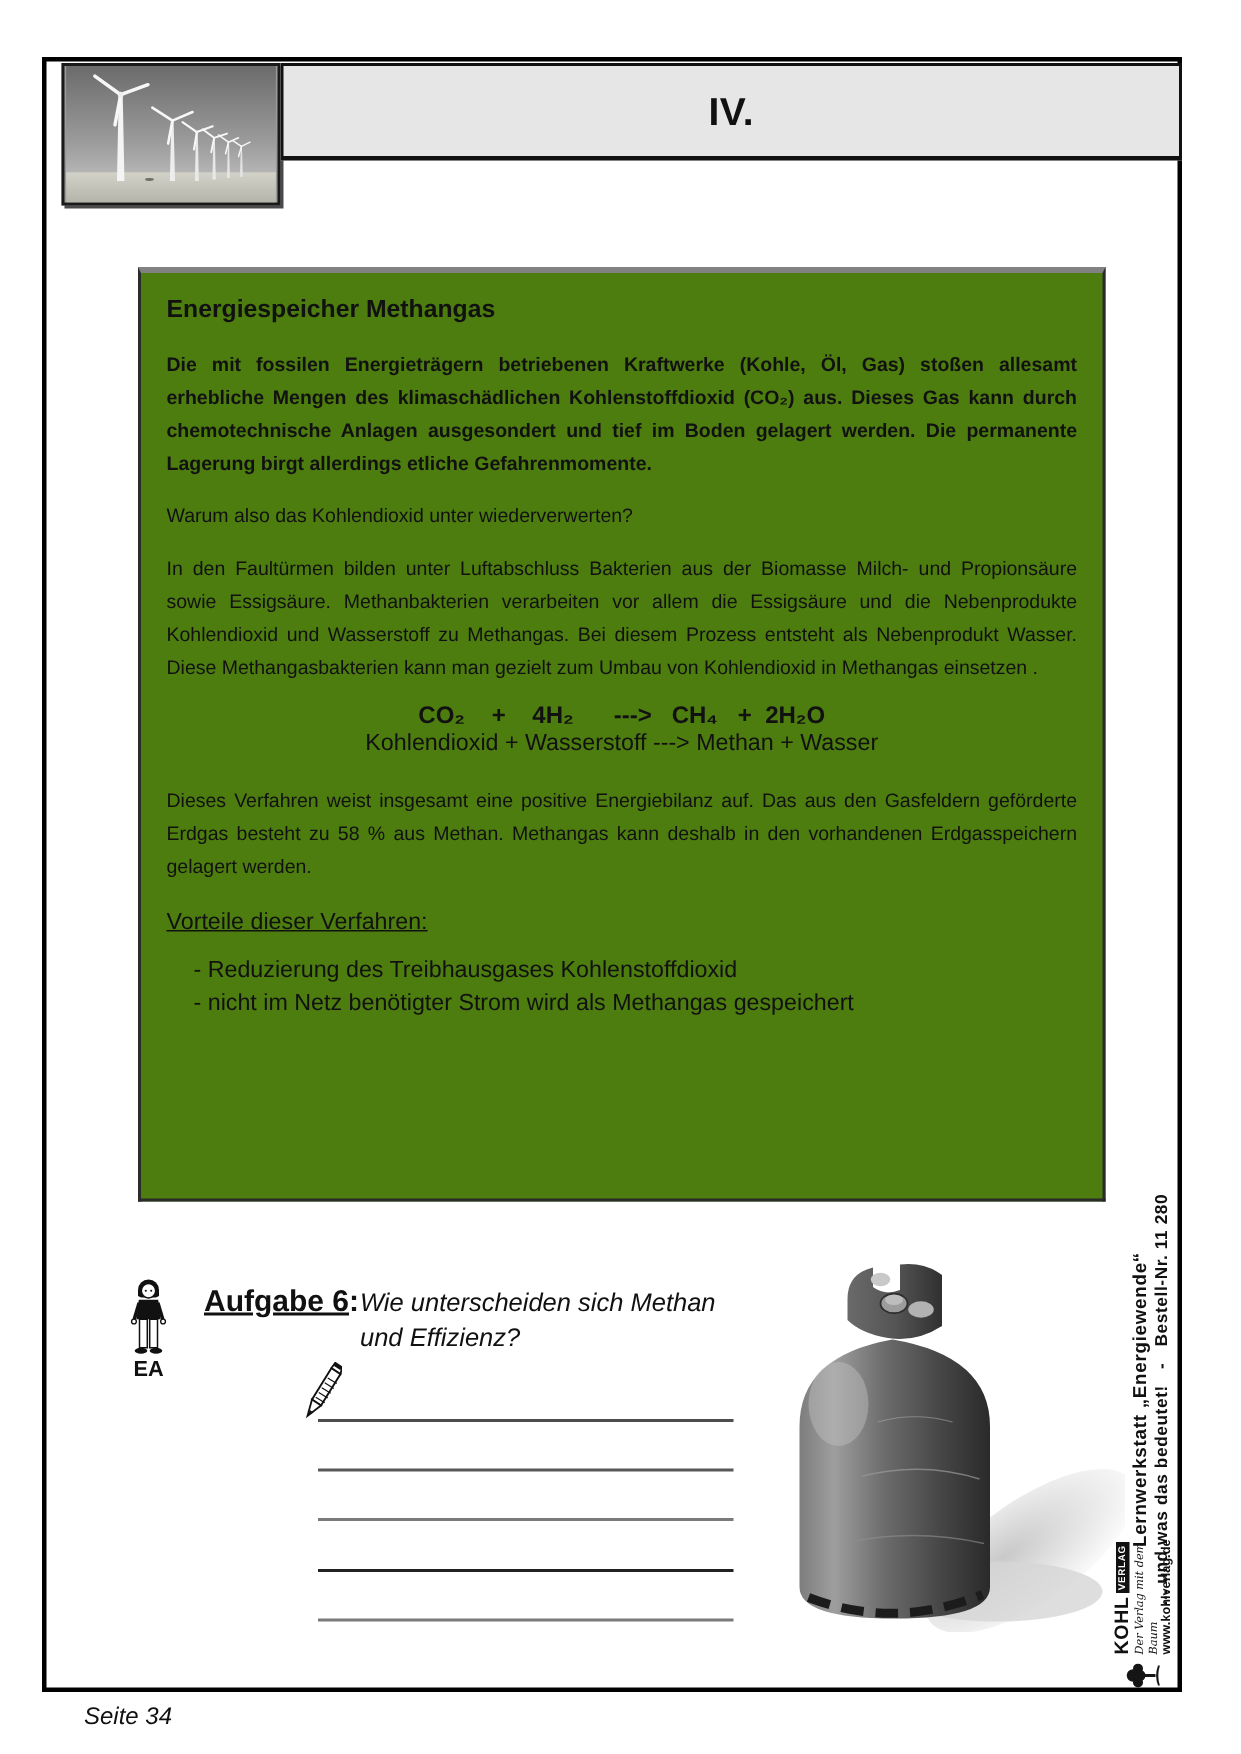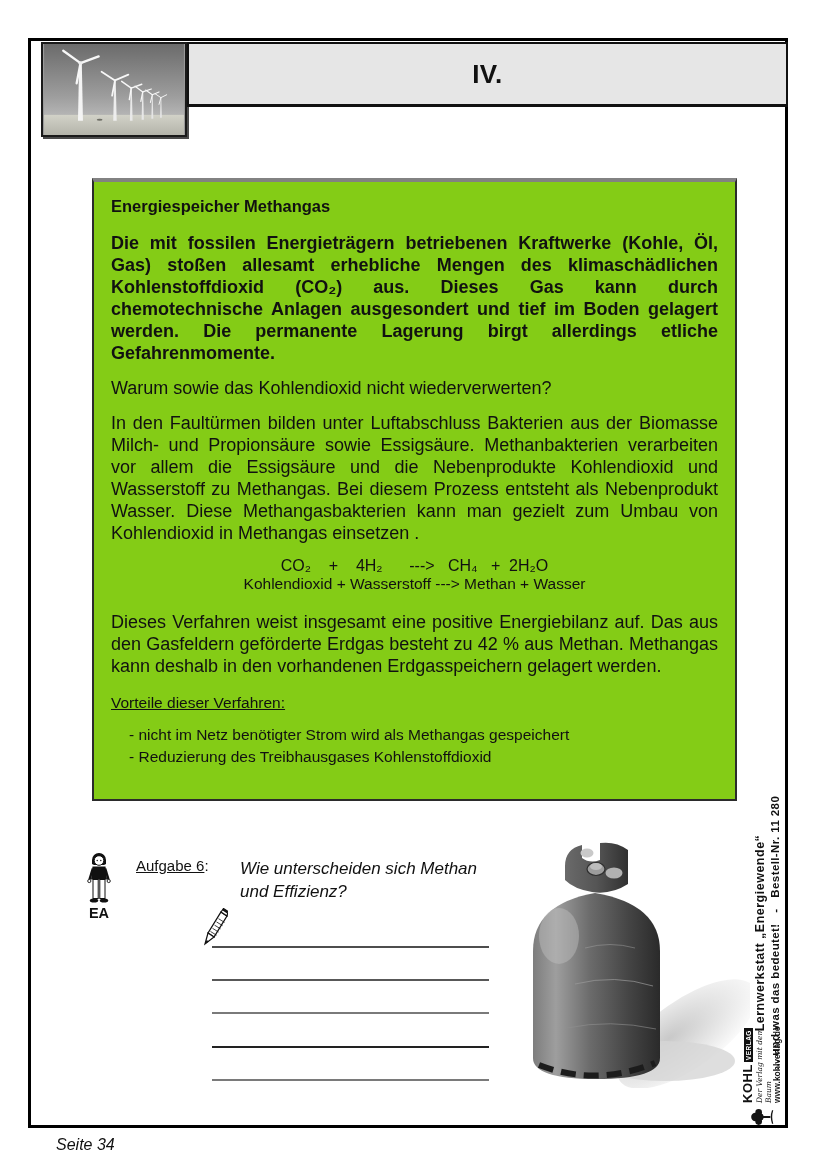--- a/index.html
+++ b/index.html
@@ -15,38 +15,38 @@
            box-shadow:2px 2px 0 #4a4a4a;background:#9a9a9a;}
   .turbine svg{display:block;width:100%;height:100%;}
 
   
   .header-bar{left:187px;top:42px;width:601px;height:65px;background:#e6e6e6;
               border:2px solid #111;border-bottom-width:3px;box-sizing:border-box;
               display:flex;align-items:center;justify-content:center;gap:24px;
               font-size:26px;font-weight:bold;letter-spacing:.3px;}
 
   
-  .info-box{left:92px;top:178px;width:645px;height:623px;background:#84cc16;
+  .info-box{left:92px;top:178px;width:645px;height:623px;background:#4d7c0f;
             border:2px solid #2b2b2b;border-top:4px solid #828282;box-sizing:border-box;
             padding:13px 17px 0 17px;overflow:hidden;}
   .box-title{font-size:16.5px;font-weight:bold;margin:2px 0 16px 0;}
-  .info-box p{margin:0 0 13px 0;font-size:18px;line-height:22px;text-align:justify;}
+  .info-box p{margin:0 0 13px 0;font-size:13px;line-height:22px;text-align:justify;}
   .info-box p.bold-p{font-weight:bold;}
   .eq{text-align:center;margin:8px 0 18px 0;}
-  .eq-f{font-size:16px;font-weight:normal;white-space:pre;}
+  .eq-f{font-size:16px;font-weight:bold;white-space:pre;}
   .eq-w{font-size:15.5px;white-space:pre;}
   .adv-head{font-size:15.5px;text-decoration:underline;margin:17px 0 12px 0;}
   ul.adv{list-style:none;margin:0;padding:0 0 0 18px;}
   ul.adv li{font-size:15.5px;line-height:22px;padding-left:10px;text-indent:-10px;}
   ul.adv li::before{content:"- ";}
 
   
   .ea-fig{left:84px;top:850px;width:30px;height:57px;}
   .ea-label{left:78px;top:905px;width:42px;text-align:center;font-weight:bold;font-size:14.5px;}
-  .task-label{left:136px;top:857px;font-size:15px;font-weight:normal;}
+  .task-label{left:136px;top:857px;font-size:20px;font-weight:bold;}
   .task-label .ul{text-decoration:underline;}
   .task-q{left:240px;top:857px;width:264px;font-size:17px;font-style:italic;line-height:23px;}
   .pencil{left:202px;top:908px;width:26px;height:38px;}
   .aline{left:212px;width:277px;height:0;border-bottom:2px solid #4d4d4d;}
   .l1{top:946px;} .l2{top:979px;border-bottom-color:#585858;} .l3{top:1012px;border-bottom-color:#7a7a7a;}
   .l4{top:1046px;border-bottom-color:#222;} .l5{top:1079px;border-bottom-color:#7a7a7a;}
 
   
   .bottle{left:515px;top:836px;width:235px;height:252px;}
   .bottle svg{display:block;width:100%;height:100%;}
@@ -122,31 +122,31 @@
     </svg>
   </div>
 
   <div class="abs header-bar">
     <span>IV.</span>
   </div>
 
   <div class="abs info-box">
     <div class="box-title">Energiespeicher Methangas</div>
     <p class="bold-p">Die mit fossilen Energieträgern betriebenen Kraftwerke (Kohle, Öl, Gas) stoßen allesamt erhebliche Mengen des klimaschädlichen Kohlenstoffdioxid (CO₂) aus. Dieses Gas kann durch chemotechnische Anlagen ausgesondert und tief im Boden gelagert werden. Die permanente Lagerung birgt allerdings etliche Gefahrenmomente.</p>
-    <p>Warum sowie das Kohlendioxid nicht wiederverwerten?</p>
+    <p>Warum also das Kohlendioxid unter wiederverwerten?</p>
     <p>In den Faultürmen bilden unter Luftabschluss Bakterien aus der Biomasse Milch- und Propionsäure sowie Essigsäure. Methanbakterien verarbeiten vor allem die Essigsäure und die Nebenprodukte Kohlendioxid und Wasserstoff zu Methangas. Bei diesem Prozess entsteht als Nebenprodukt Wasser. Diese Methangasbakterien kann man gezielt zum Umbau von Kohlendioxid in Methangas einsetzen .</p>
     <div class="eq">
       <div class="eq-f">CO₂    +    4H₂      ---&gt;   CH₄   +  2H₂O</div>
       <div class="eq-w">Kohlendioxid + Wasserstoff ---&gt; Methan + Wasser</div>
     </div>
-    <p>Dieses Verfahren weist insgesamt eine positive Energiebilanz auf. Das aus den Gasfeldern geförderte Erdgas besteht zu 42 % aus Methan. Methangas kann deshalb in den vorhandenen Erdgasspeichern gelagert werden.</p>
+    <p>Dieses Verfahren weist insgesamt eine positive Energiebilanz auf. Das aus den Gasfeldern geförderte Erdgas besteht zu 58 % aus Methan. Methangas kann deshalb in den vorhandenen Erdgasspeichern gelagert werden.</p>
     <div class="adv-head">Vorteile dieser Verfahren:</div>
     <ul class="adv">
+      <li>Reduzierung des Treibhausgases Kohlenstoffdioxid</li>
       <li>nicht im Netz benötigter Strom wird als Methangas gespeichert</li>
-      <li>Reduzierung des Treibhausgases Kohlenstoffdioxid</li>
 
     </ul>
   </div>
 
   <div class="abs ea-fig">
     <svg viewBox="0 0 30 57">
       <path d="M8 10 a7 7 0 0 1 14 0 l0 4 -2 1 -10 0 -2 -1 Z" fill="#111"></path>
       <circle cx="15" cy="10.5" r="4.8" fill="#fff" stroke="#111" stroke-width="1"></circle>
       <path d="M9.6 8.2 a5.5 5.5 0 0 1 10.8 0 q-2.7 -2.6 -5.4 -2.6 q-2.7 0 -5.4 2.6 Z" fill="#111"></path>
       <circle cx="13.2" cy="10.5" r="0.7" fill="#111"></circle>

